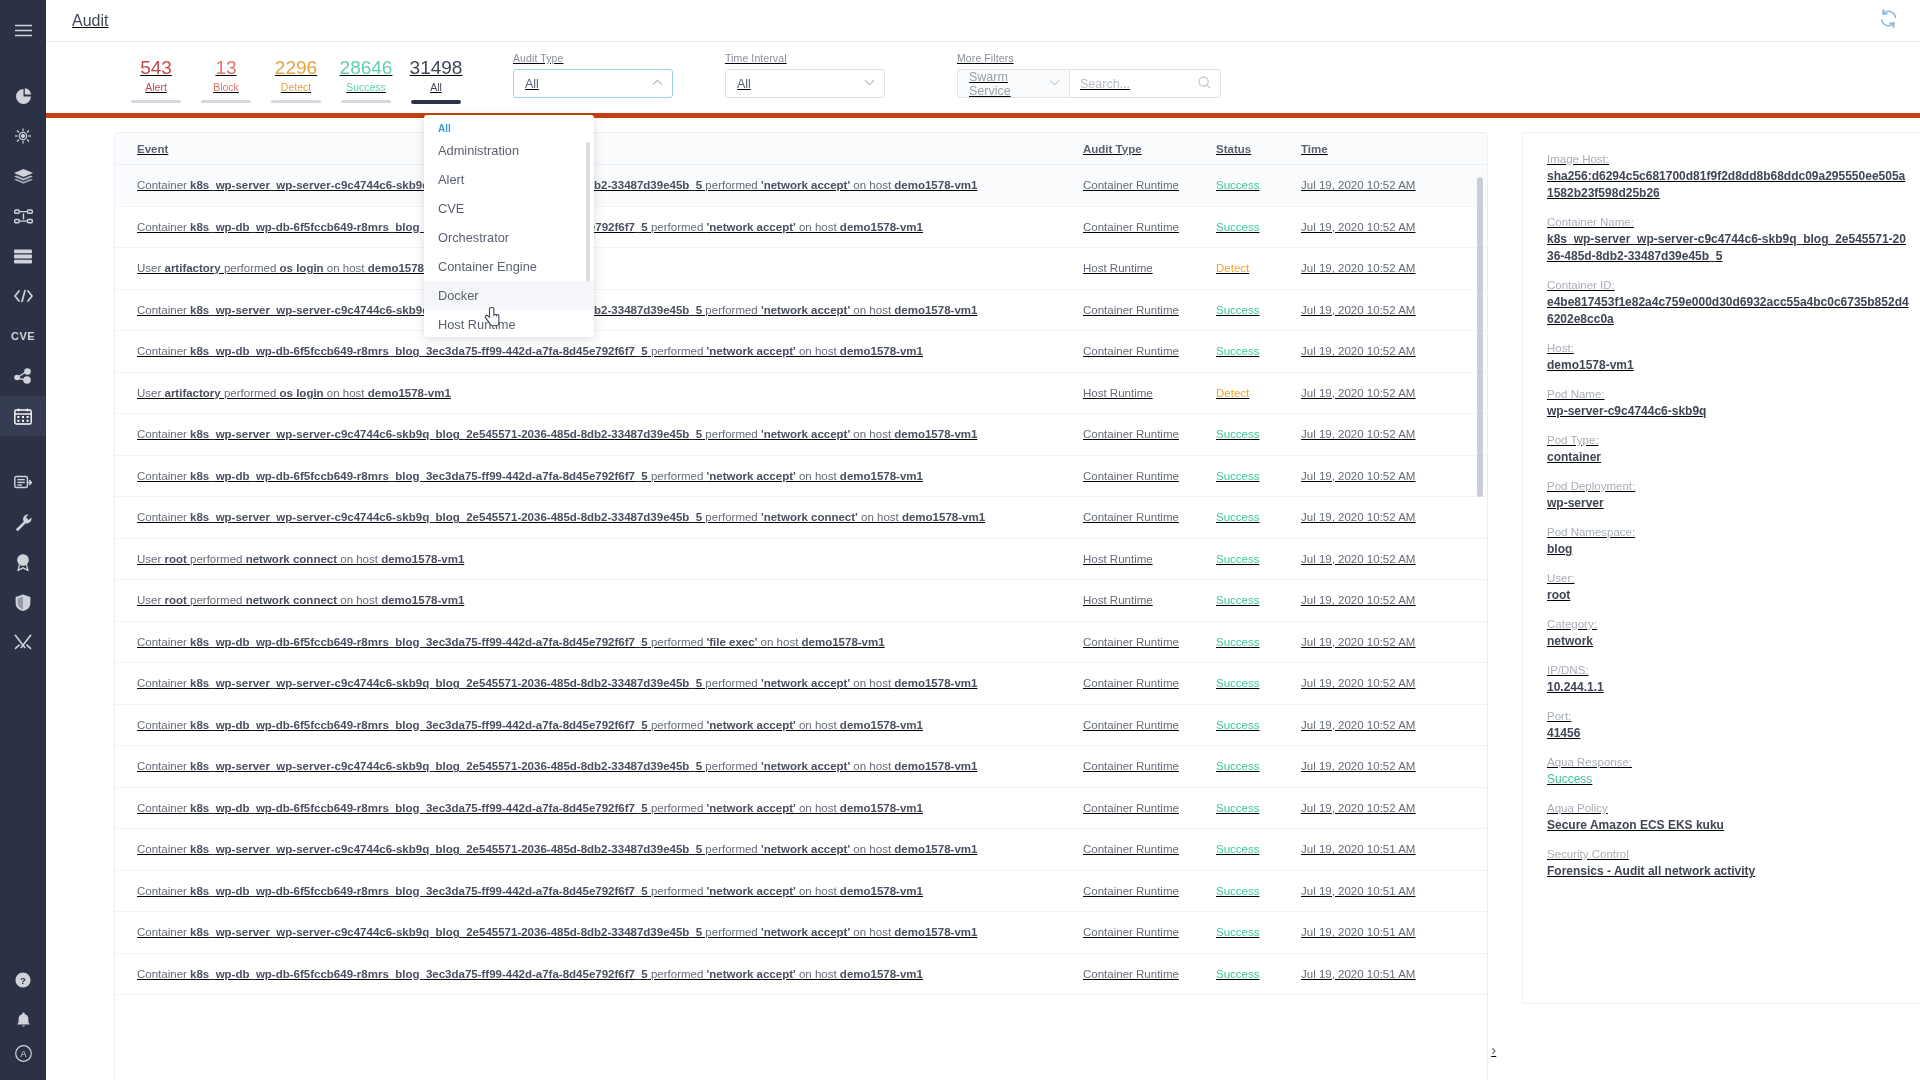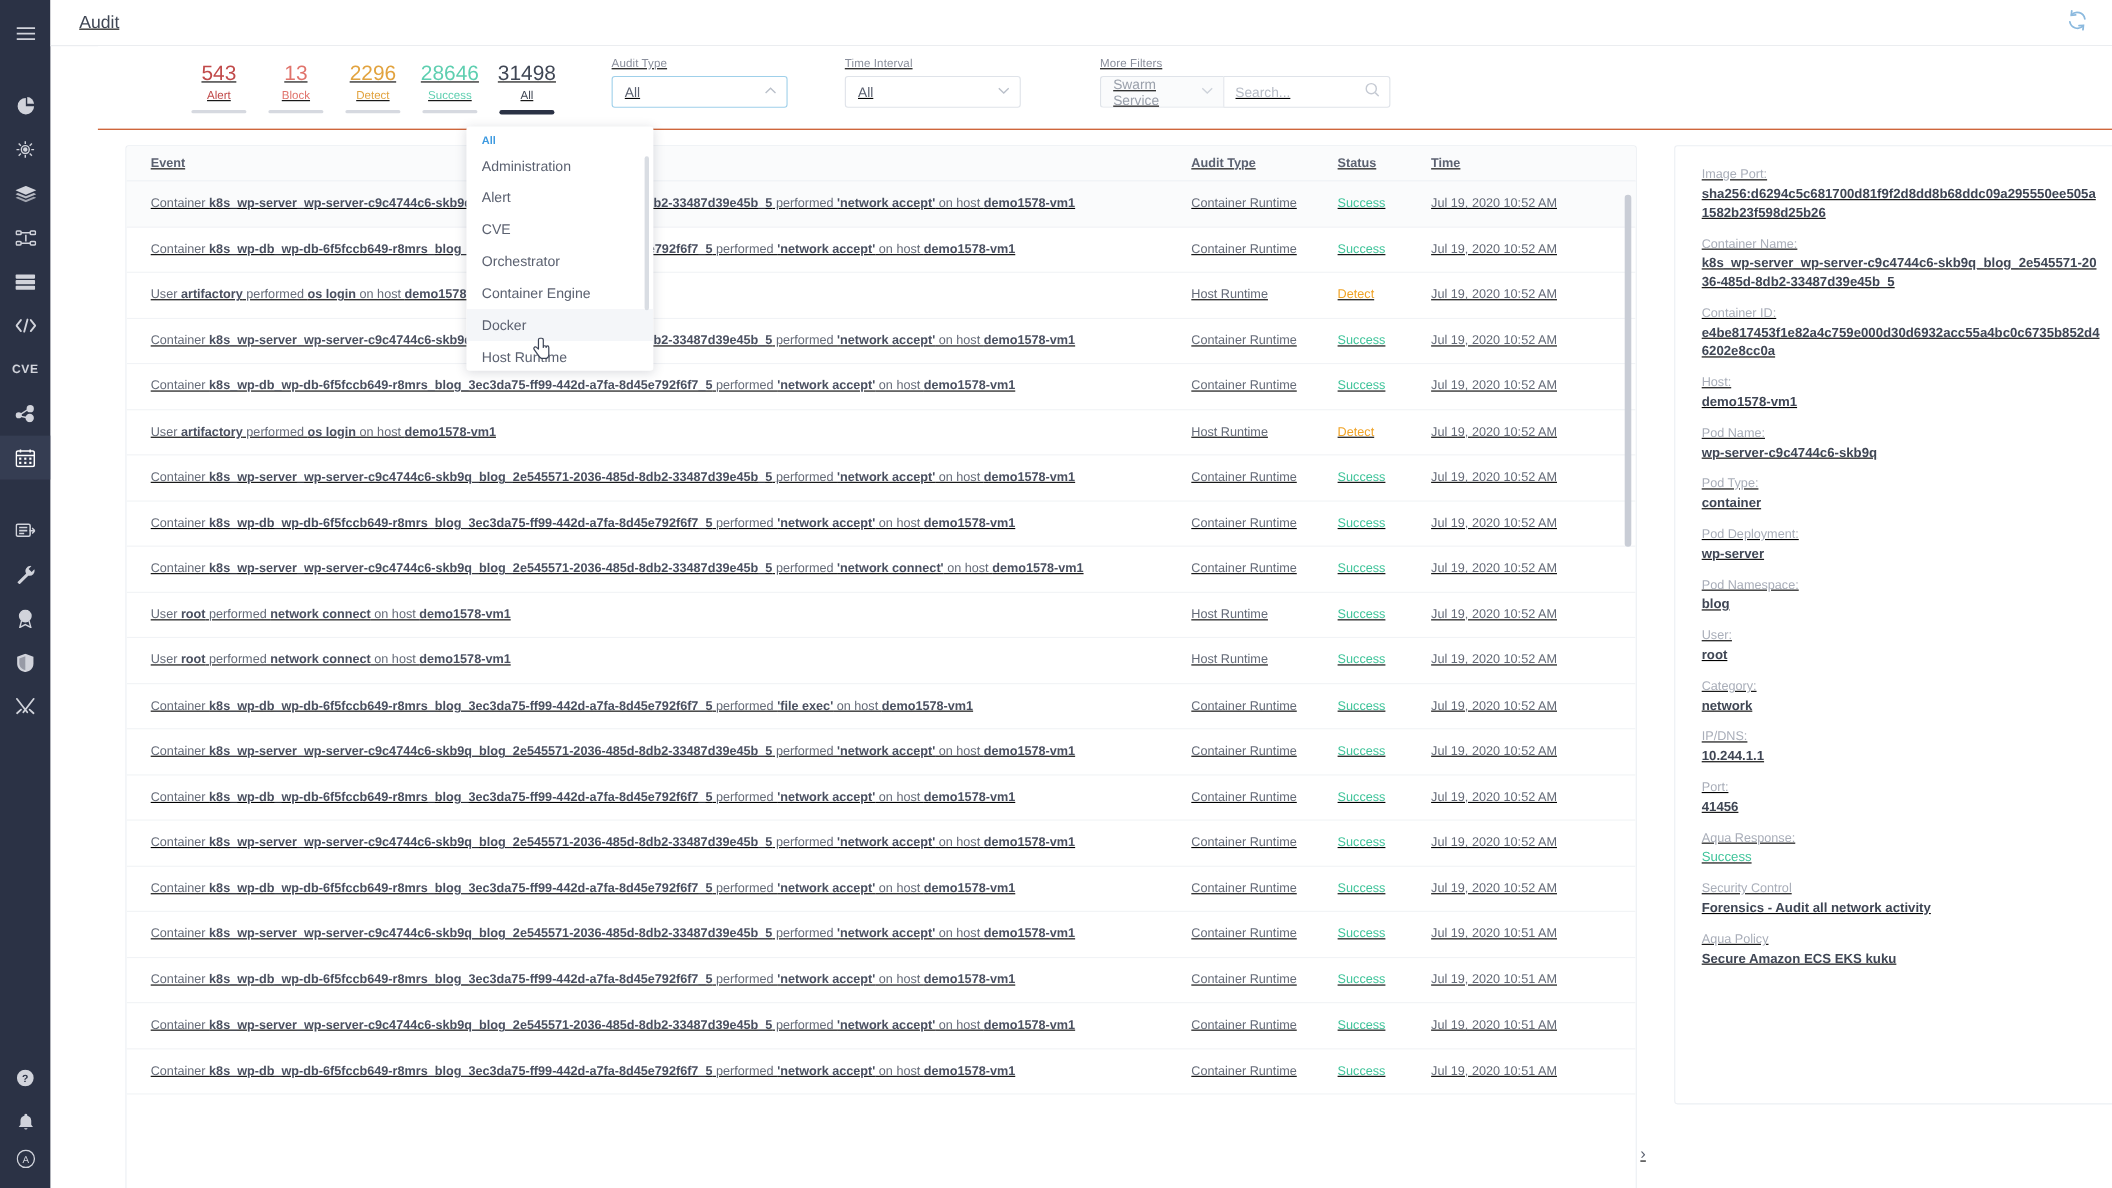--- a/index.html
+++ b/index.html
@@ -42,26 +42,25 @@
     padding: 0 22px 0 26px;
     background: #fff;
   }
   .topbar .title { font-size: 16px; color: #3f4654; }
   .topbar .spacer { flex: 1; }
   .refresh-icon { color: #8bb9de; cursor: pointer; }
 
   
   .filterbar {
     height: 76px; flex: 0 0 76px;
-    border-bottom: 1px solid #c2410c;
+    border-bottom: 5px solid #c2410c;
     display: flex; align-items: flex-start;
     padding: 10px 0 0 75px;
     position: relative; z-index: 5;
     background:#fff;
-    margin-left:43px;
   }
   .stats { display: flex; align-items: flex-start; gap: 0px; padding-top: 4px; }
   .stat {
     width: 70px; text-align: center;
     display: flex; flex-direction: column; align-items: center;
     cursor: pointer;
   }
   .stat .num { font-size: 19px; line-height: 23px; font-weight: normal; }
   .stat .lbl { font-size: 10.5px; line-height: 16px; color: inherit; }
   .stat .bar { margin-top: 5px; width: 50px; height: 3px; background: #d6d9e0; border-radius: 2px; }
@@ -561,21 +560,21 @@
               <div class="c-status st-success">Success</div>
               <div class="c-time">Jul 19, 2020 10:51 AM</div>
             </div>
           </div>
         <div class="tbl-scroll"></div>
       </div>
 
       <aside class="detail">
         <div id="detail-list">
             <div class="d-row">
-              <div class="d-key">Image Port:</div>
+              <div class="d-key">Image Host:</div>
               <div class="d-val">sha256:d6294c5c681700d81f9f2d8dd8b68ddc09a295550ee505a1582b23f598d25b26</div>
             </div>
             <div class="d-row">
               <div class="d-key">Container Name:</div>
               <div class="d-val">k8s_wp-server_wp-server-c9c4744c6-skb9q_blog_2e545571-2036-485d-8db2-33487d39e45b_5</div>
             </div>
             <div class="d-row">
               <div class="d-key">Container ID:</div>
               <div class="d-val">e4be817453f1e82a4c759e000d30d6932acc55a4bc0c6735b852d46202e8cc0a</div>
             </div>
@@ -613,26 +612,26 @@
             </div>
             <div class="d-row">
               <div class="d-key">Port:</div>
               <div class="d-val">41456</div>
             </div>
             <div class="d-row">
               <div class="d-key">Aqua Response:</div>
               <div class="d-val green">Success</div>
             </div>
             <div class="d-row">
+              <div class="d-key">Aqua Policy</div>
+              <div class="d-val">Secure Amazon ECS EKS kuku</div>
+            </div>
+            <div class="d-row">
               <div class="d-key">Security Control</div>
               <div class="d-val">Forensics - Audit all network activity</div>
-            </div>
-            <div class="d-row">
-              <div class="d-key">Aqua Policy</div>
-              <div class="d-val">Secure Amazon ECS EKS kuku</div>
             </div>
           </div>
 
       </aside>
 
     </section>
 
     <footer class="pagination">
       <span class="total">Total 31498</span>
       <div class="perpage">

